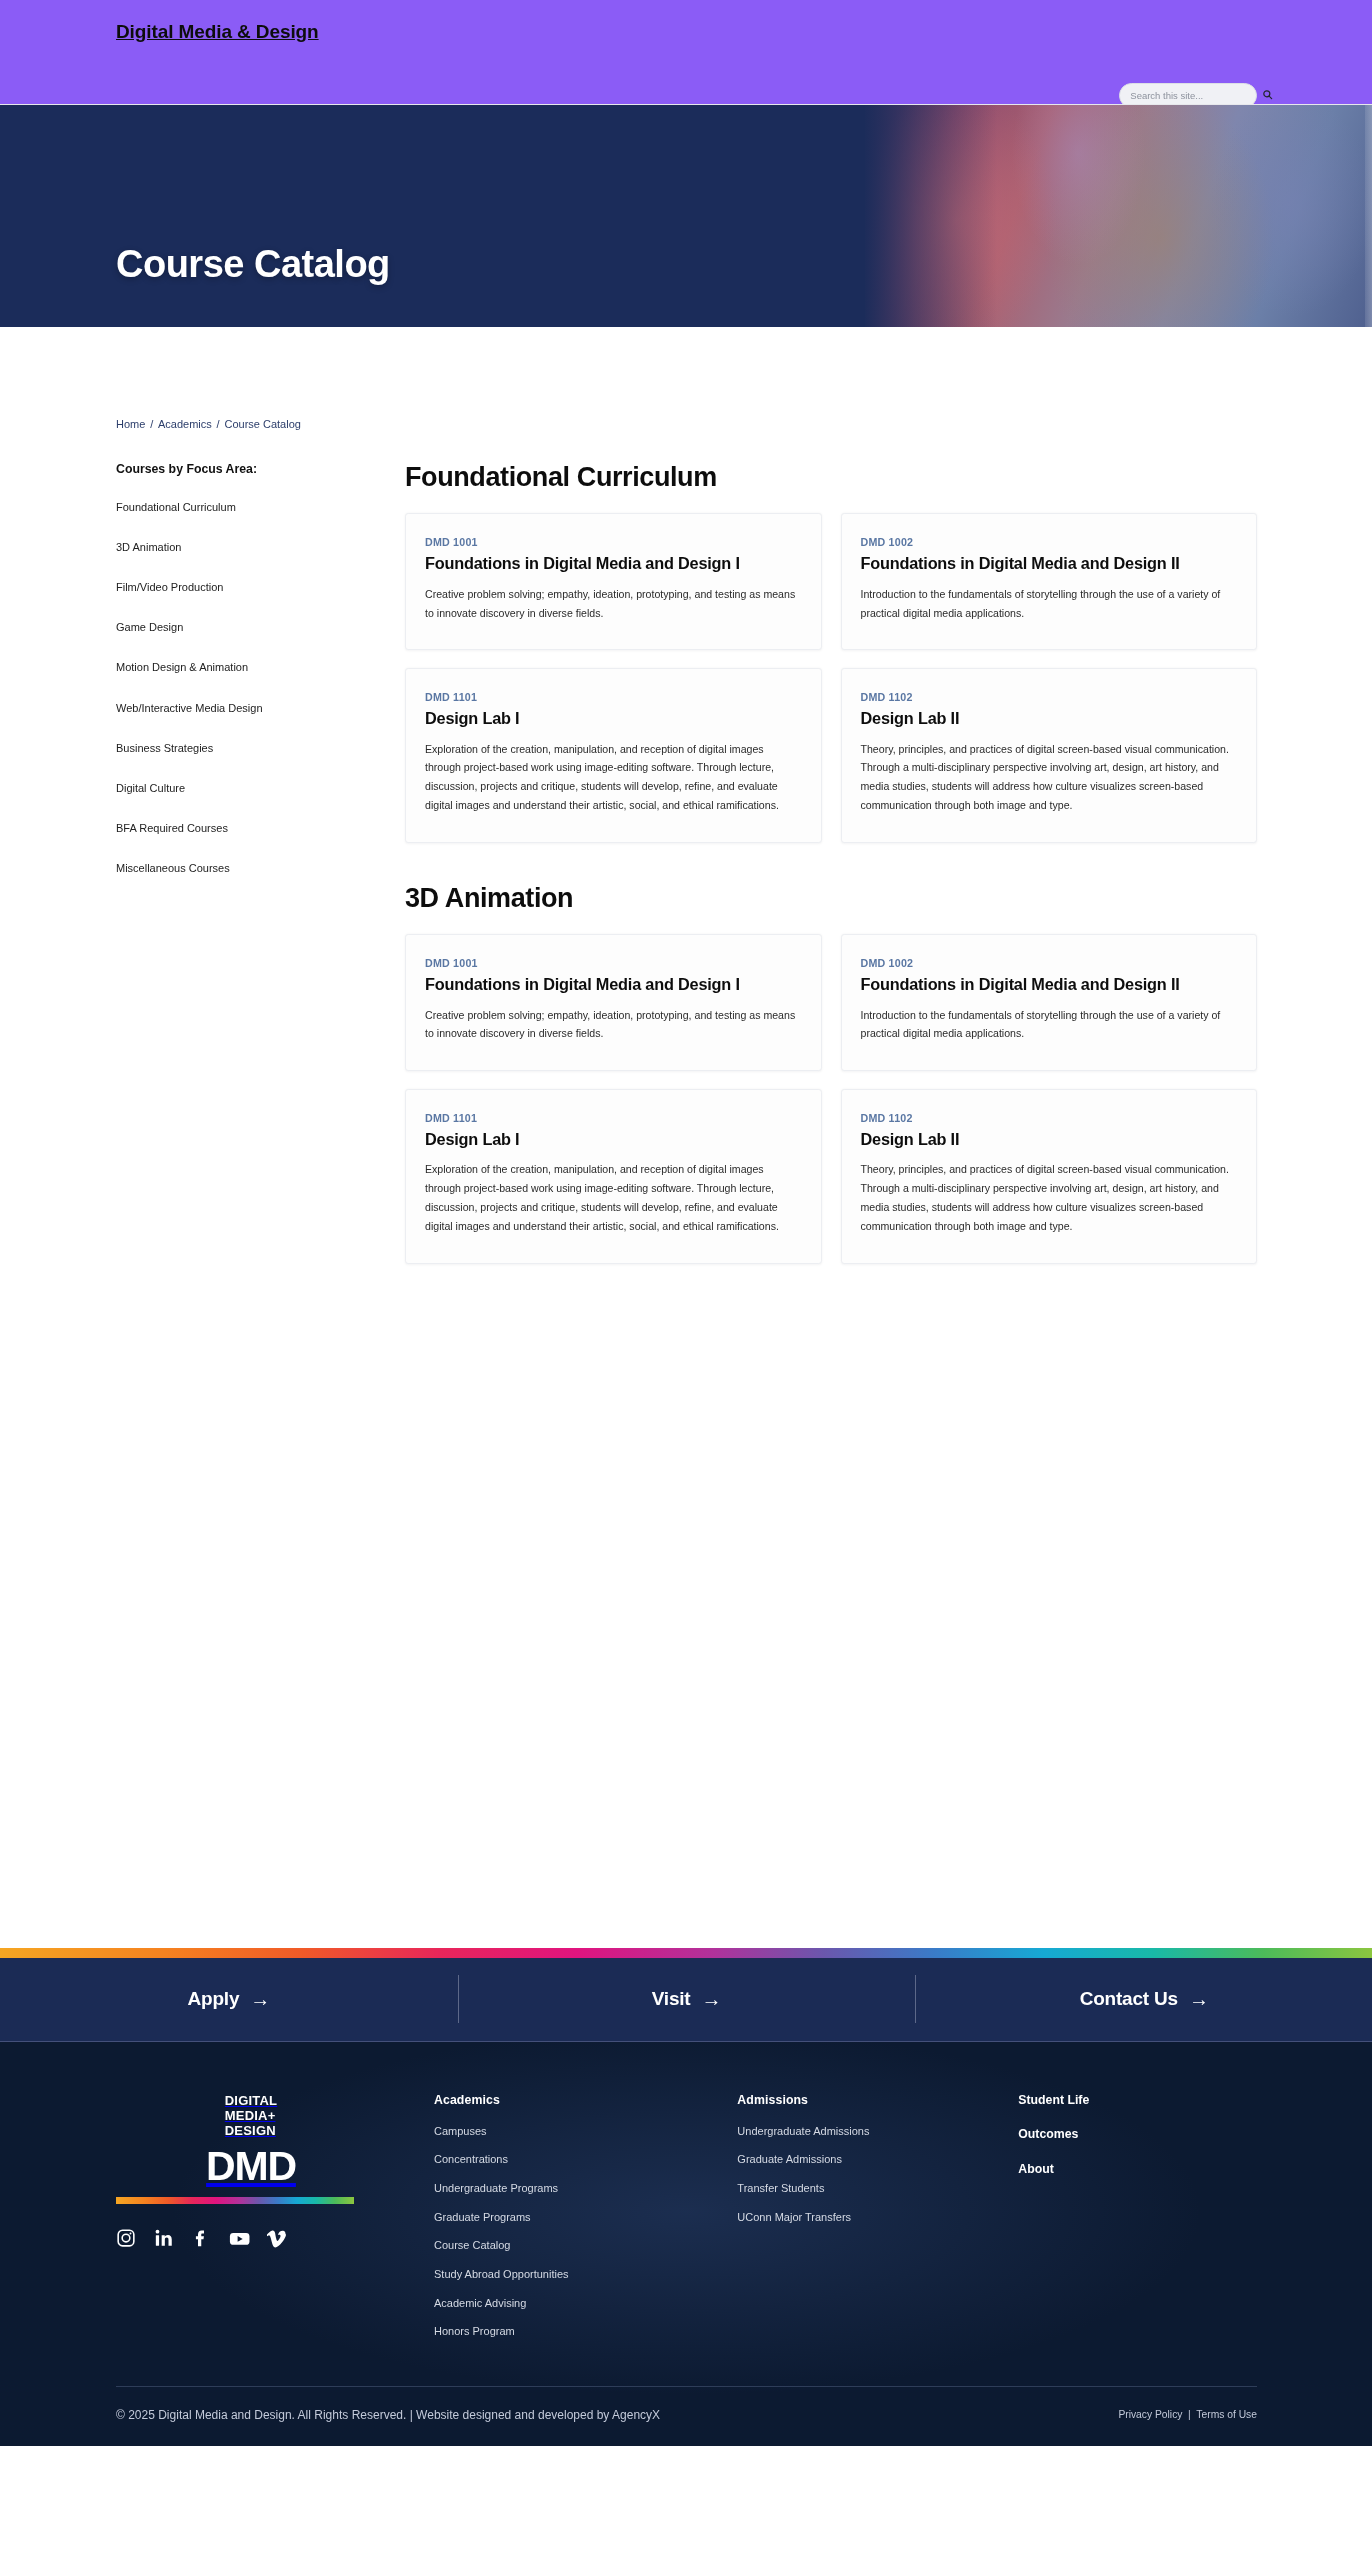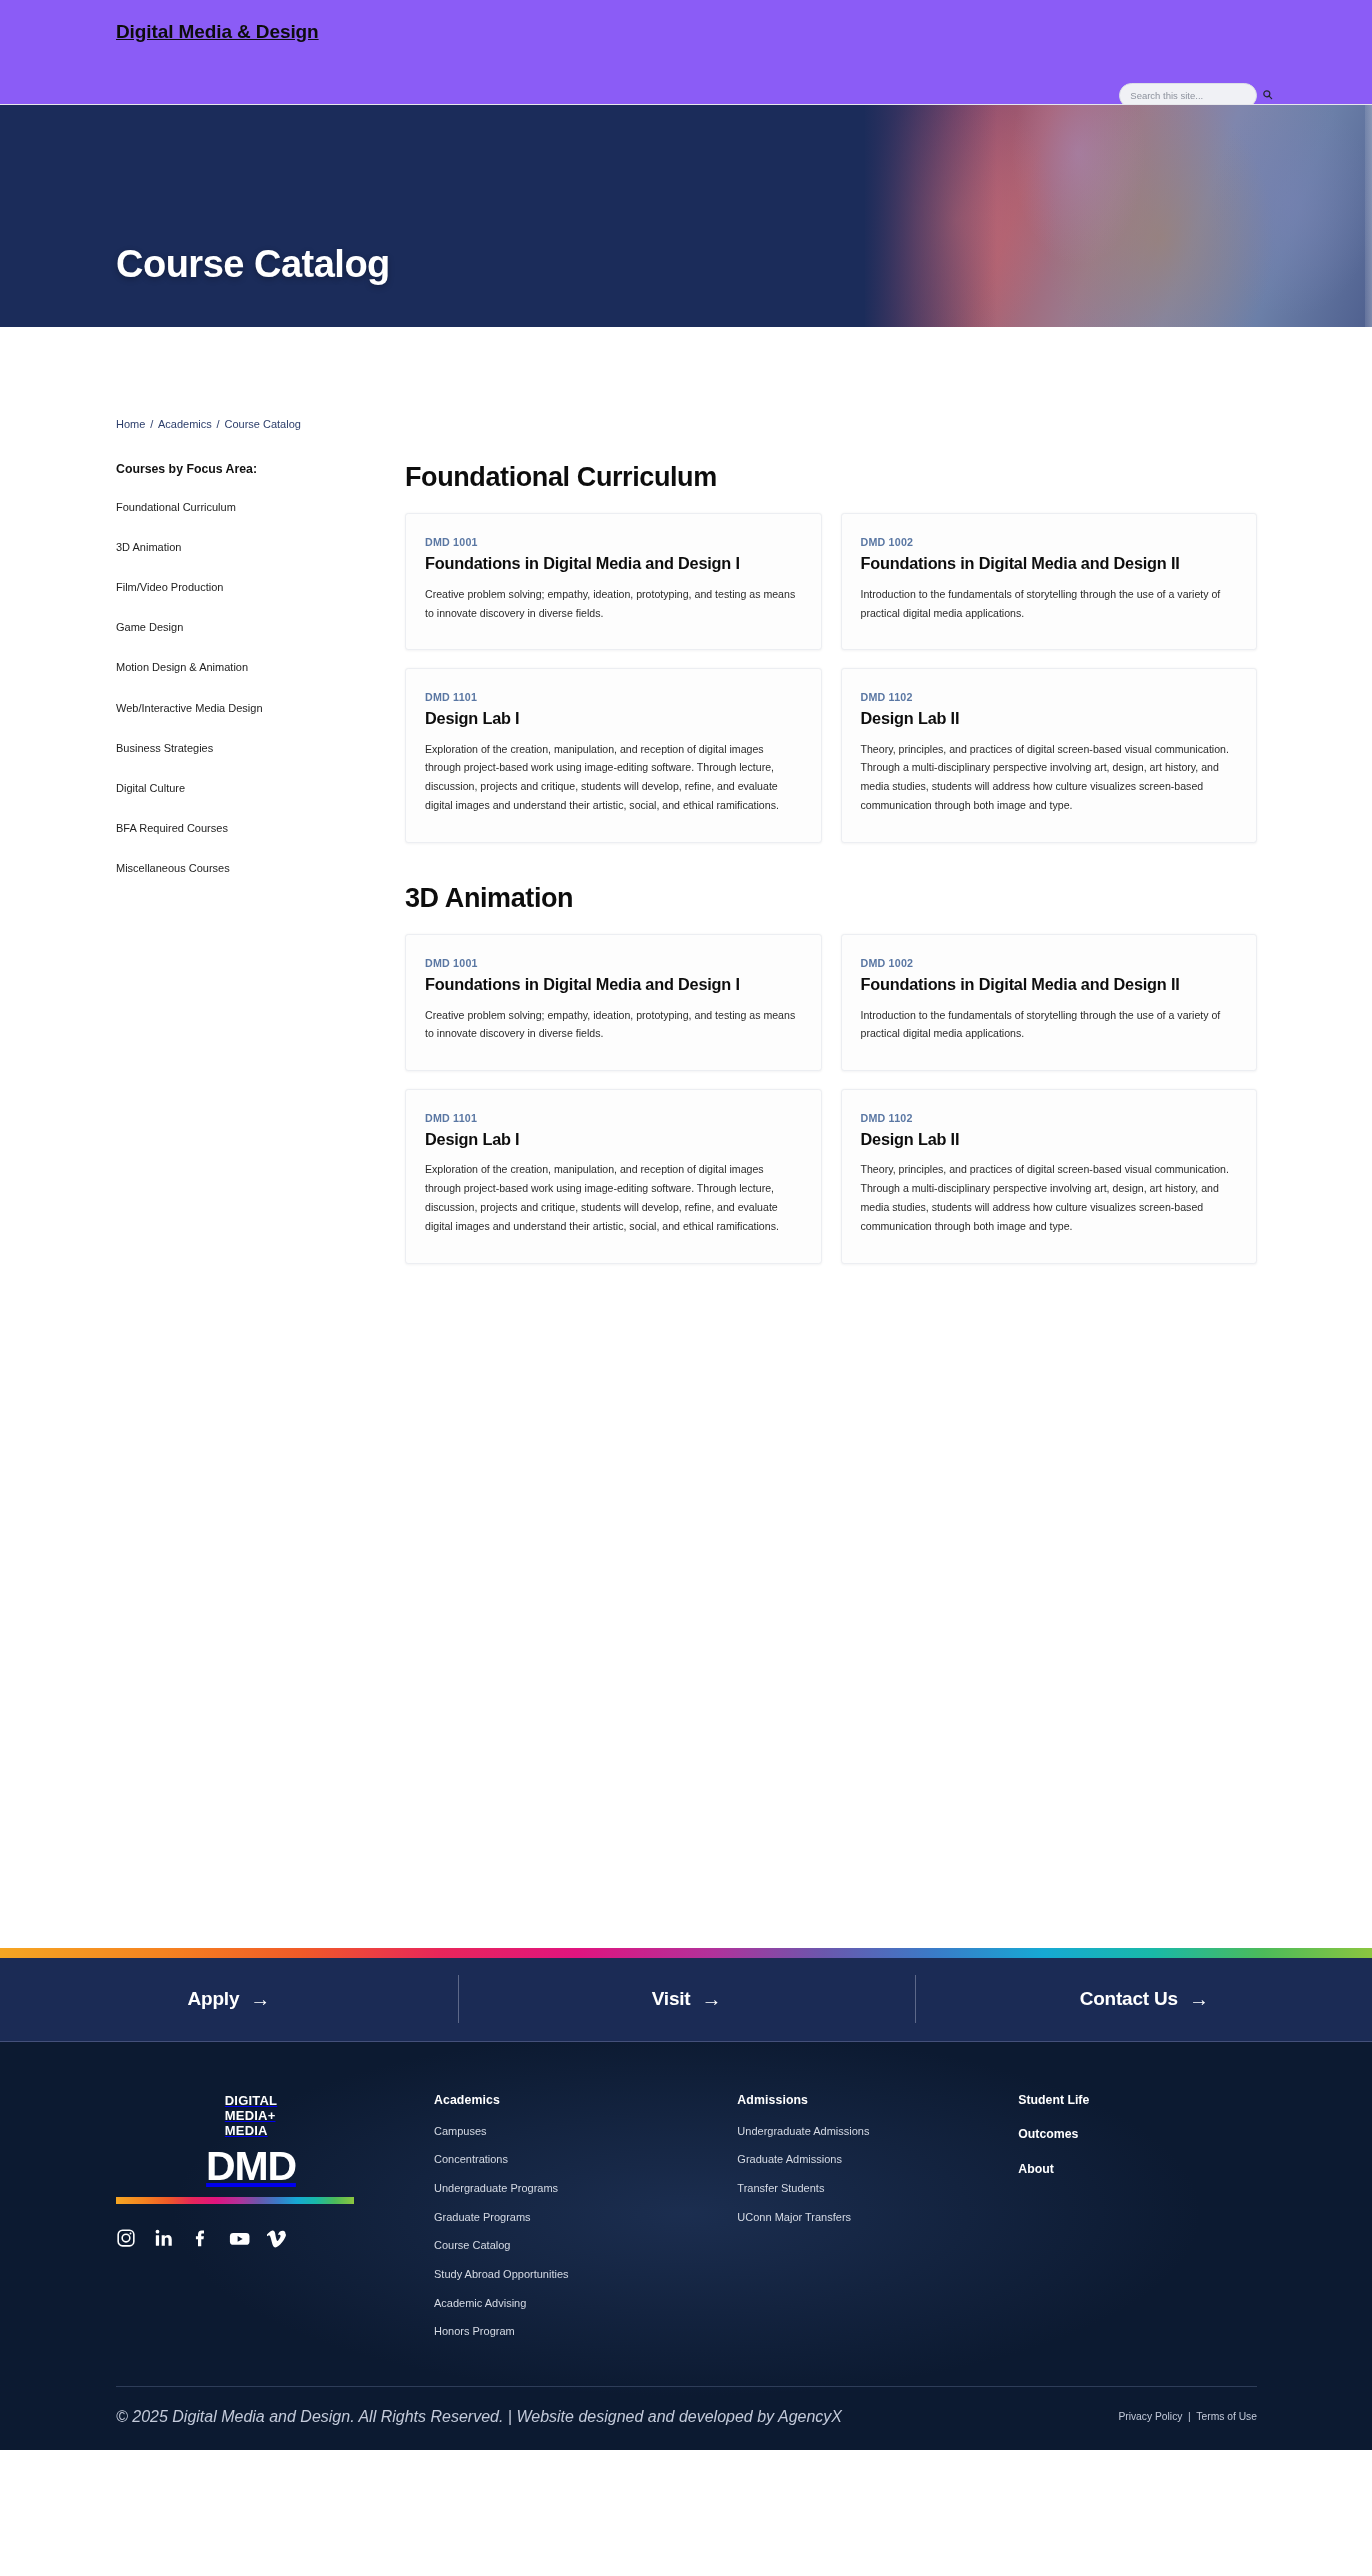--- a/index.html
+++ b/index.html
@@ -376,21 +376,21 @@
   .footer-bottom {
     position: relative;
     z-index: 1;
     margin-top: 32px;
     border-top: 0.8px solid #2e3d59;
     padding: 20.7px 0 24px 0;
     display: flex;
     align-items: center;
     justify-content: space-between;
   }
-  .footer-copy { color: #c3cada; font-size: 16px; font-style: italic; }
+  .footer-copy { color: #c3cada; font-size: 12px; }
   .footer-legal { color: #c3cada; font-size: 10.3px; display: flex; gap: 5.6px; }
   .footer-legal a { color: #c3cada; text-decoration: none; }
 </style>
 </head>
 <body>
 
 <div class="page">
 
 
   <div class="site-header">
@@ -542,21 +542,21 @@
   </div>
 
   <footer class="footer">
     <div class="footer-inner">
 
       <div class="footer-brand">
         <a class="dmd-logo" href="#">
           <span class="dmd-stack">
             <span>DIGITAL</span><br>
             <span>MEDIA+</span><br>
-            <span>MEDIA</span>
+            <span>DESIGN</span>
           </span>
           <span class="dmd-big">DMD</span>
         </a>
         <div class="dmd-rule"></div>
 
         <div class="socials">
           <a class="social-ico" href="#">
             <svg width="20" height="20" viewBox="0 0 24 24" fill="none" stroke="#ffffff" stroke-width="1.9">
               <rect x="2.6" y="2.6" width="18.8" height="18.8" rx="5.2"></rect>
               <circle cx="12" cy="12" r="4.6"></circle>

